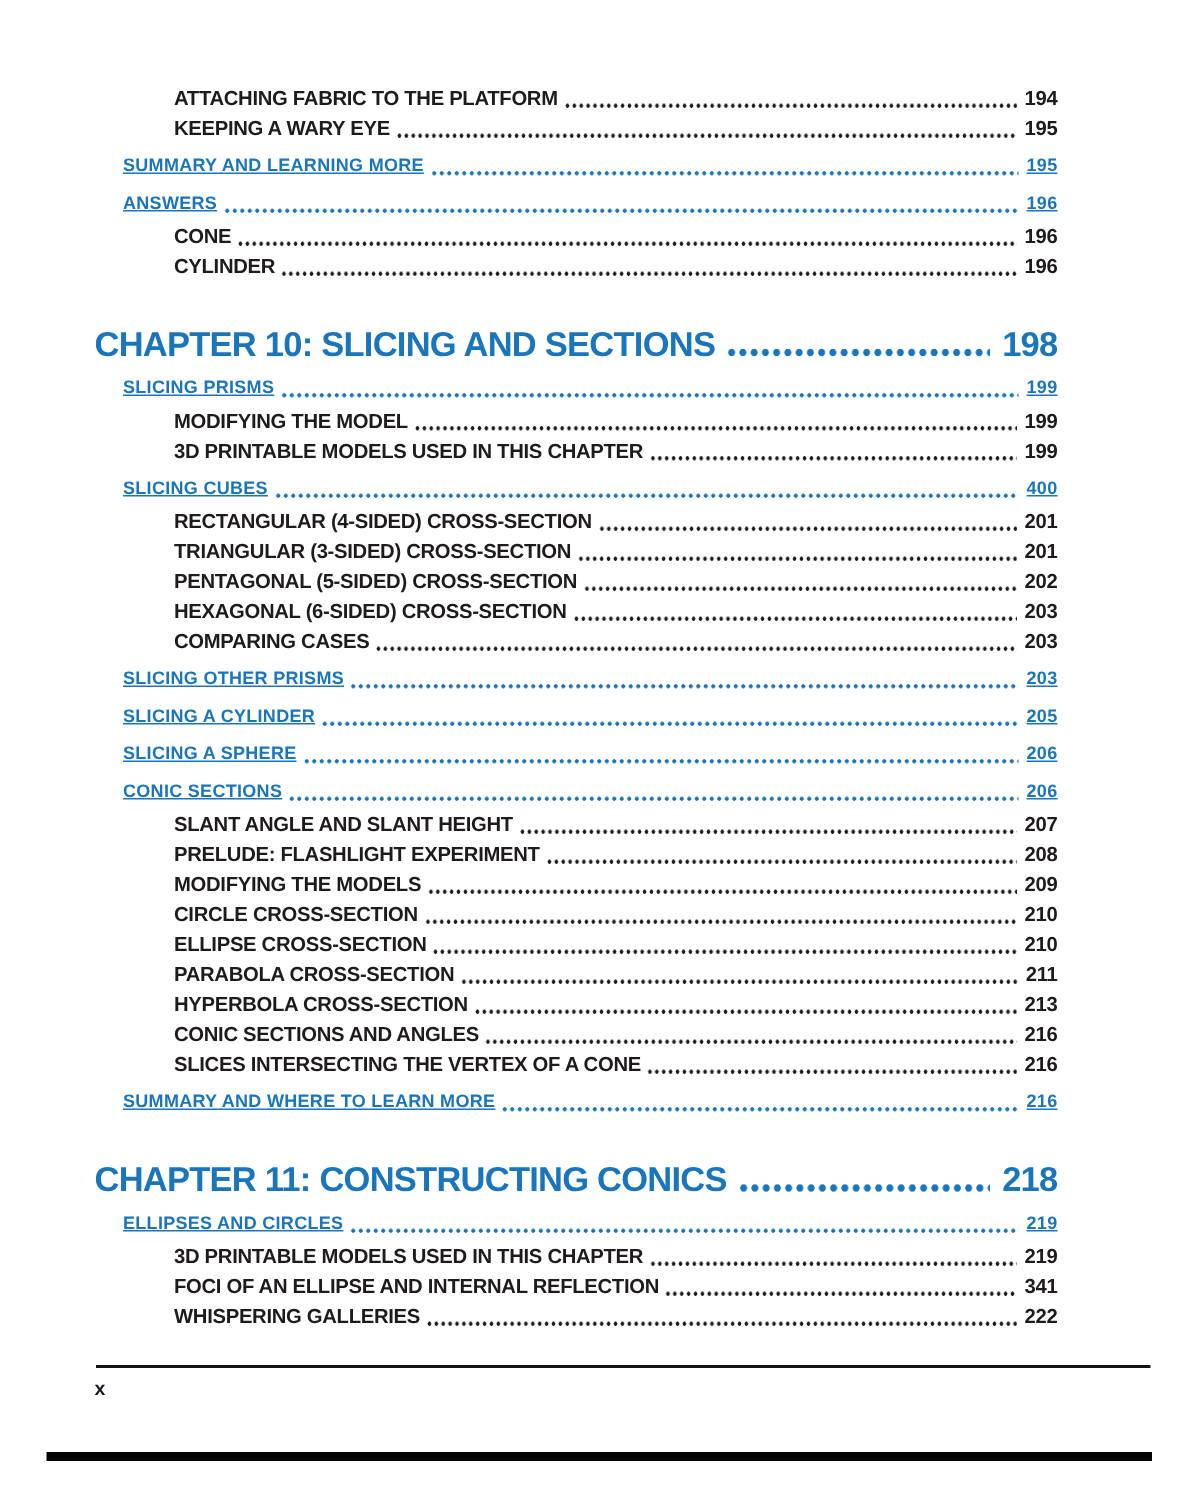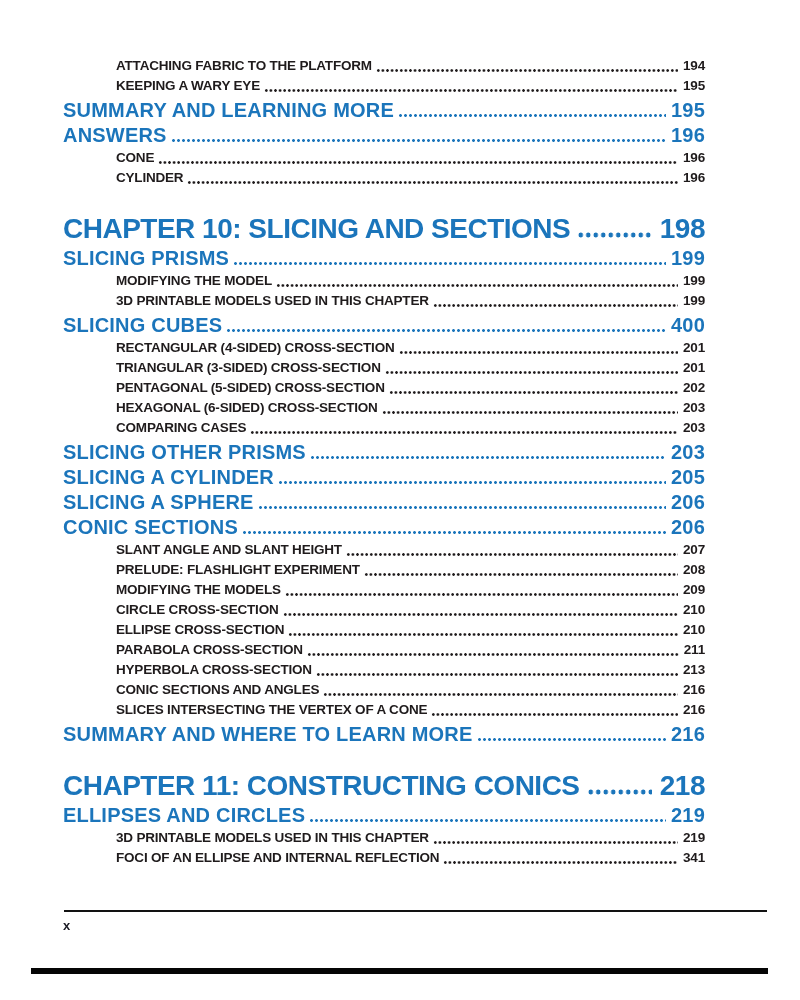--- a/index.html
+++ b/index.html
@@ -15,29 +15,29 @@
   .page{position:absolute;inset:0;border-radius:32px;}
   .toc{position:absolute;left:63px;top:56px;width:642px;}
   .row{display:flex;align-items:baseline;white-space:nowrap;}
   .label{flex:0 0 auto;}
   .dots{flex:1 1 auto;align-self:stretch;margin-left:4px;margin-right:2px;
         background-repeat:repeat-x;}
   .pg{flex:0 0 auto;padding-left:3px;}
 
   
   .lvl-chapter{height:30px;line-height:30px;margin-top:26px;margin-bottom:2px;
-               color:var(--accent);font-size:28px;letter-spacing:-0.5px;}
+               color:var(--accent);font-size:23px;letter-spacing:-0.5px;}
   .lvl-chapter .dots{background-image:radial-gradient(circle,var(--accent) 2.1px,transparent 2.5px);
                      background-size:7.5px 5.5px;background-position:left 0 bottom 7px;
                      margin-left:7px;}
   .lvl-chapter .pg{padding-left:6px;}
 
   
-  .lvl-section{height:22px;line-height:22px;margin-top:3px;margin-bottom:2px;
-               color:var(--accent);font-size:20px;letter-spacing:0.2px;}
+  .lvl-section{height:22px;line-height:22px;margin-top:3px;margin-bottom:2px;margin-left:19px;
+               color:var(--accent);font-size:12px;letter-spacing:0.2px;text-decoration:underline;}
   .lvl-section .dots{background-image:radial-gradient(circle,var(--accent) 1.35px,transparent 1.65px);
                      background-size:5px 3.4px;background-position:left 0 bottom 4px;}
 
   
   .lvl-sub{height:20px;line-height:20px;margin-left:53px;
            color:var(--ink);font-size:13.5px;letter-spacing:-0.2px;}
   .lvl-sub .dots{background-image:radial-gradient(circle,var(--ink) 1.15px,transparent 1.45px);
                  background-size:4.6px 2.9px;background-position:left 0 bottom 4px;}
 
   
@@ -213,18 +213,23 @@
       <div class="row lvl-sub">
         <span class="label">3D PRINTABLE MODELS USED IN THIS CHAPTER</span>
         <span class="dots"></span>
         <span class="pg">219</span>
       </div>
       <div class="row lvl-sub">
         <span class="label">FOCI OF AN ELLIPSE AND INTERNAL REFLECTION</span>
         <span class="dots"></span>
         <span class="pg">341</span>
       </div>
+      <div class="row lvl-sub">
+        <span class="label">WHISPERING GALLERIES</span>
+        <span class="dots"></span>
+        <span class="pg">222</span>
+      </div>
     </div>
 
   <div class="footer-rule"></div>
   <div class="folio">x</div>
   <div class="bottom-bar"></div>
 </div>
 
 </body></html>

